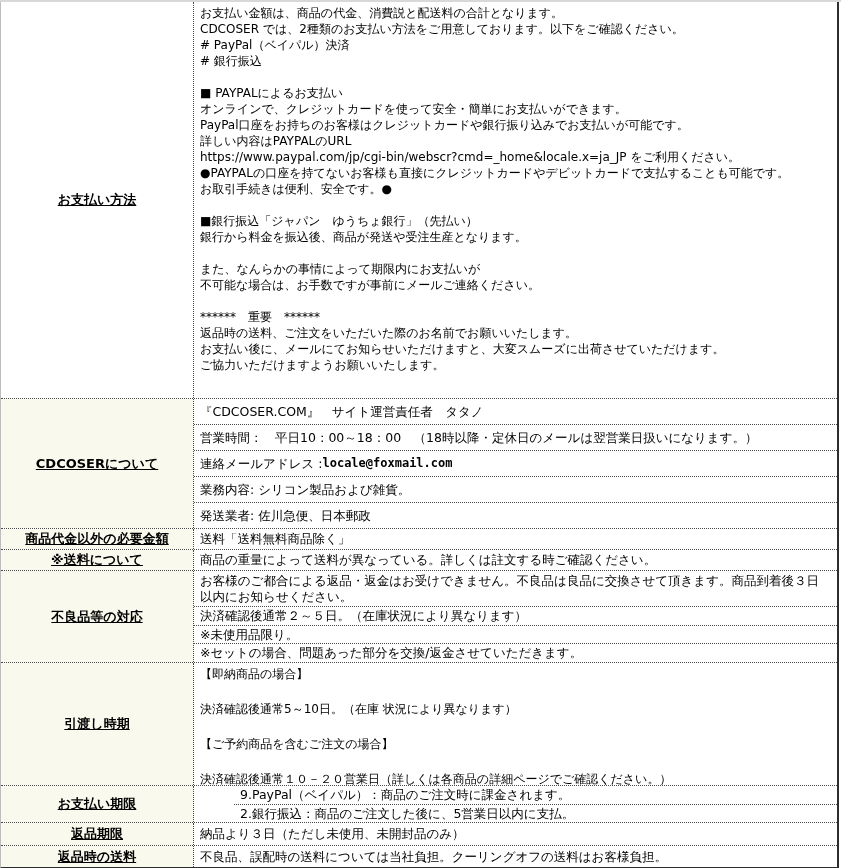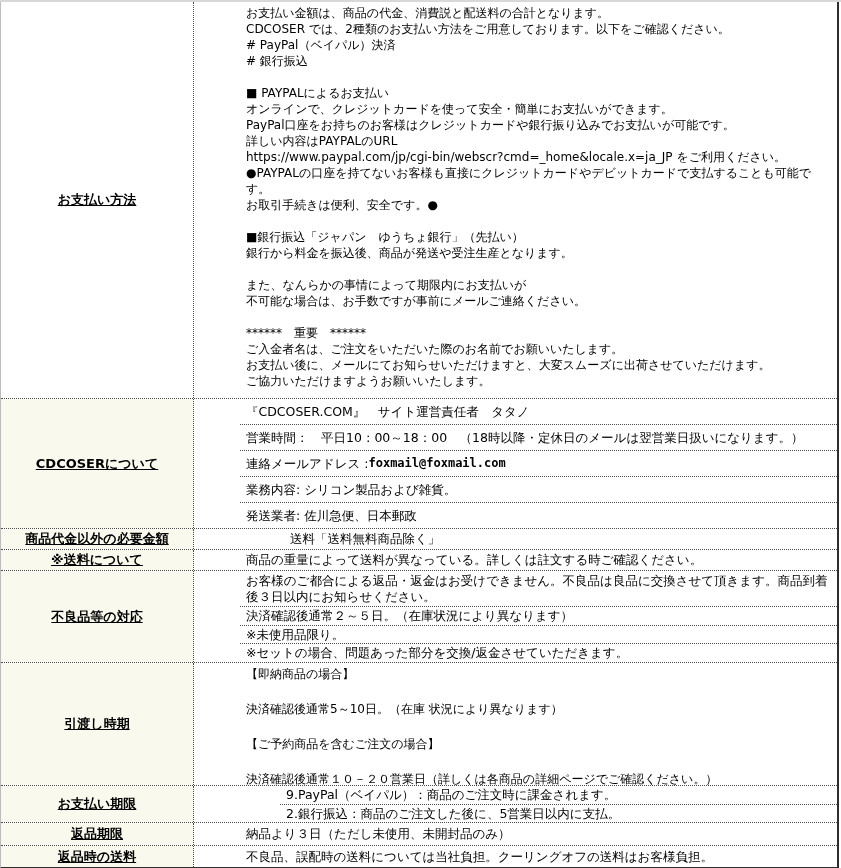--- a/index.html
+++ b/index.html
@@ -10,31 +10,31 @@
     border-left:1px solid #bdbdbd;
     border-right:2px solid #2e2e2e;
     border-bottom:2px solid #2e2e2e;}
   .sec{display:flex;box-sizing:border-box;border-top:1px dotted #4a4a4a;}
   .sec:first-child{border-top:none;}
   .hdr{width:193px;flex:none;box-sizing:border-box;
     border-right:1px dotted #4a4a4a;background:#f9f9ed;
     display:flex;align-items:center;justify-content:center;
     font-weight:bold;font-size:13px;text-align:center;padding:0 4px;text-decoration:underline;}
   .sec-payment .hdr{background:#ffffff;}
-  .content{flex:1;min-width:0;display:flex;flex-direction:column;box-sizing:border-box;margin-left:46px;}
+  .content{flex:1;min-width:0;display:flex;flex-direction:column;box-sizing:border-box;}
   .pad{padding:3px 6px 0 6px;}
   .line{min-height:16px;line-height:16px;font-size:12px;white-space:pre-wrap;}
   .line-lg{min-height:17.5px;line-height:17.5px;}
   .row{border-bottom:1px dotted #4a4a4a;display:flex;align-items:center;
     padding:1px 6px;font-size:12.5px;line-height:1.25;box-sizing:border-box;}
   .row:last-child{border-bottom:none;}
   .grow{flex:1;}
   .grow2{flex:2.6;}
   .email{font-weight:bold;font-family:"DejaVu Sans Mono","Liberation Mono",monospace;font-size:12px;}
-  .h1{height:396px;} .h2{height:130px;} .h3{height:21px;gap:44px;} .h4{height:21px;}
+  .h1{height:396px;} .h2{height:130px;} .h3{height:21px;} .h4{height:21px;}
   .h5{height:92px;} .h6{height:123px;} .h7{height:37px;gap:40px;} .h8{height:23px;} .h9{height:22px;}
 </style>
 </head>
 <body>
 
 <div class="page">
   <div class="top-band"></div>
 
   <div class="tbl">
 
@@ -54,34 +54,34 @@
         <div class="line">●PAYPALの口座を持てないお客様も直接にクレジットカードやデビットカードで支払することも可能です。</div>
         <div class="line">お取引手続きは便利、安全です。●</div>
         <div class="line"></div>
         <div class="line">■銀行振込「ジャパン　ゆうちょ銀行」（先払い）</div>
         <div class="line">銀行から料金を振込後、商品が発送や受注生産となります。</div>
         <div class="line"></div>
         <div class="line">また、なんらかの事情によって期限内にお支払いが</div>
         <div class="line">不可能な場合は、お手数ですが事前にメールご連絡ください。</div>
         <div class="line"></div>
         <div class="line">******　重要　******</div>
-        <div class="line">ご入金者名は、ご注文をいただいた際のお名前でお願いいたします。</div>
+        <div class="line">返品時の送料、ご注文をいただいた際のお名前でお願いいたします。</div>
         <div class="line">お支払い後に、メールにてお知らせいただけますと、大変スムーズに出荷させていただけます。</div>
         <div class="line">ご協力いただけますようお願いいたします。</div>
       </div>
     </div>
 
     <div class="sec h2">
       <div class="hdr">CDCOSERについて</div>
       <div class="content">
         <div class="row grow">『CDCOSER.COM』　サイト運営責任者　タタノ</div>
         <div class="row grow">営業時間：　平日10：00～18：00　（18時以降・定休日のメールは翌営業日扱いになります。）</div>
         <div class="row grow">
           <span>連絡メールアドレス : </span>
-            <span class="email">foxmail@foxmail.com</span>
+            <span class="email">locale@foxmail.com</span>
         </div>
         <div class="row grow">業務内容: シリコン製品および雑貨。</div>
         <div class="row grow">発送業者: 佐川急便、日本郵政</div>
       </div>
     </div>
 
     <div class="sec h3">
       <div class="hdr">商品代金以外の必要金額</div>
       <div class="content">
         <div class="row grow">送料「送料無料商品除く」</div>

